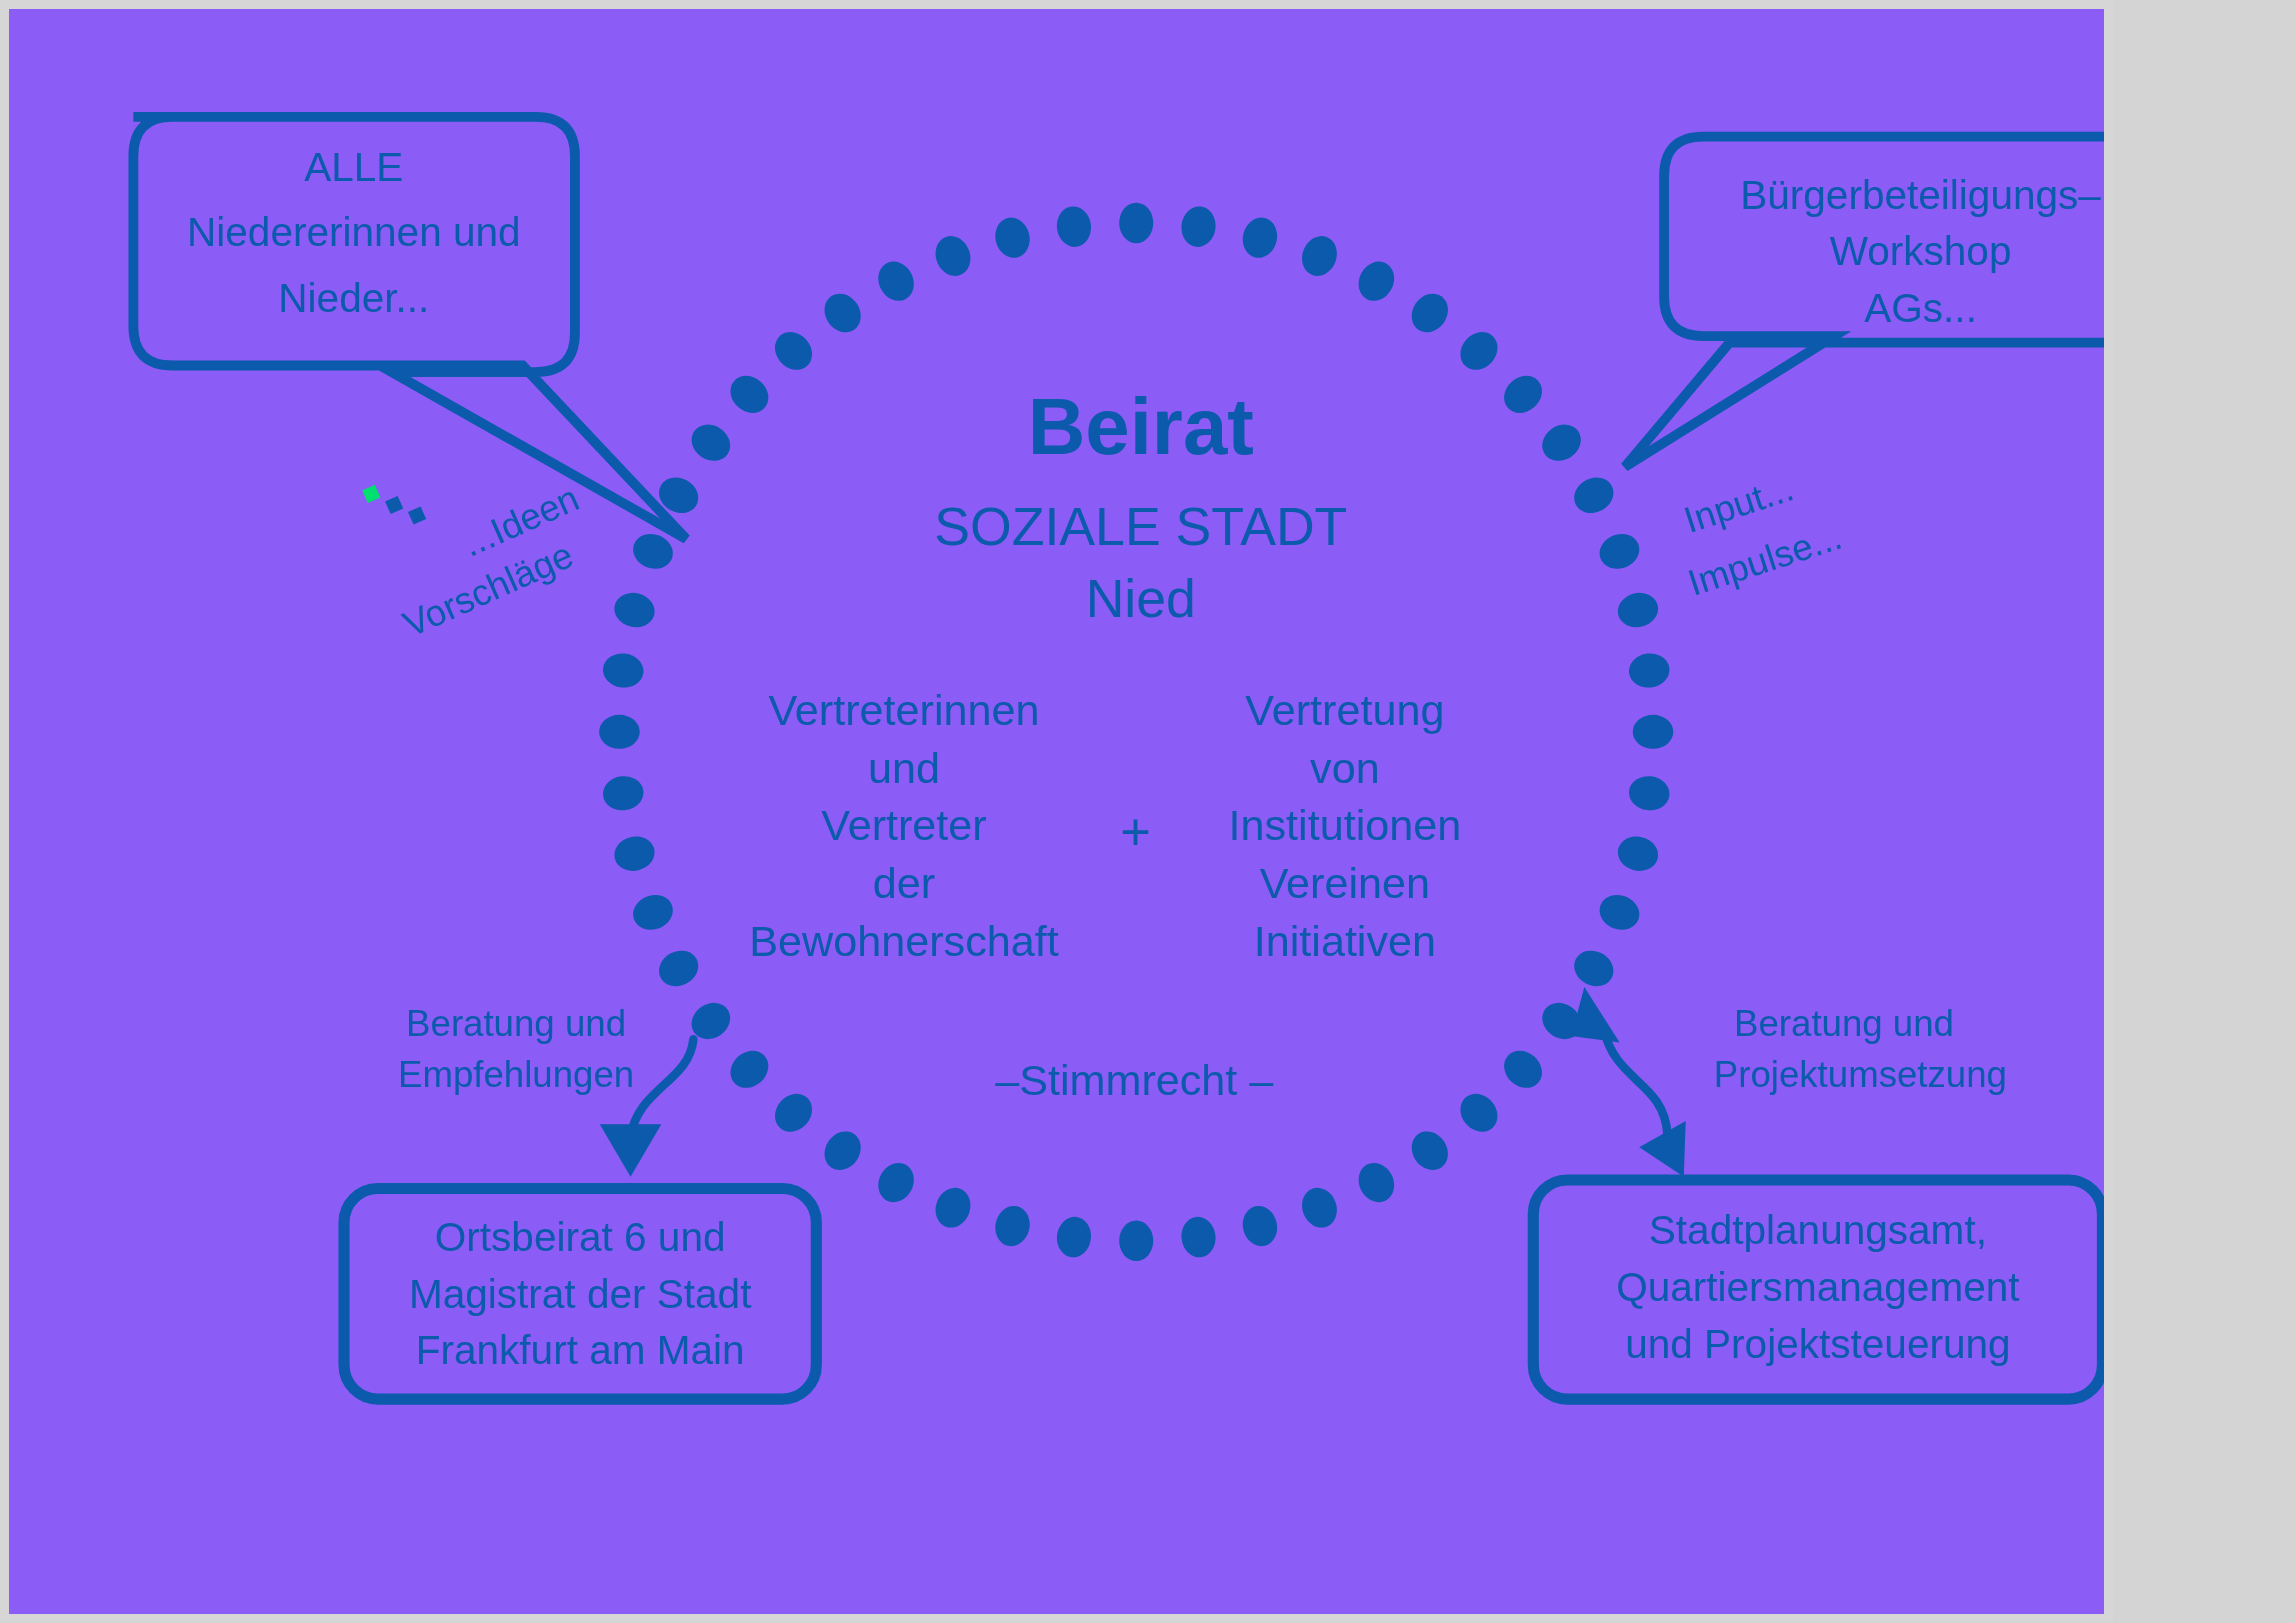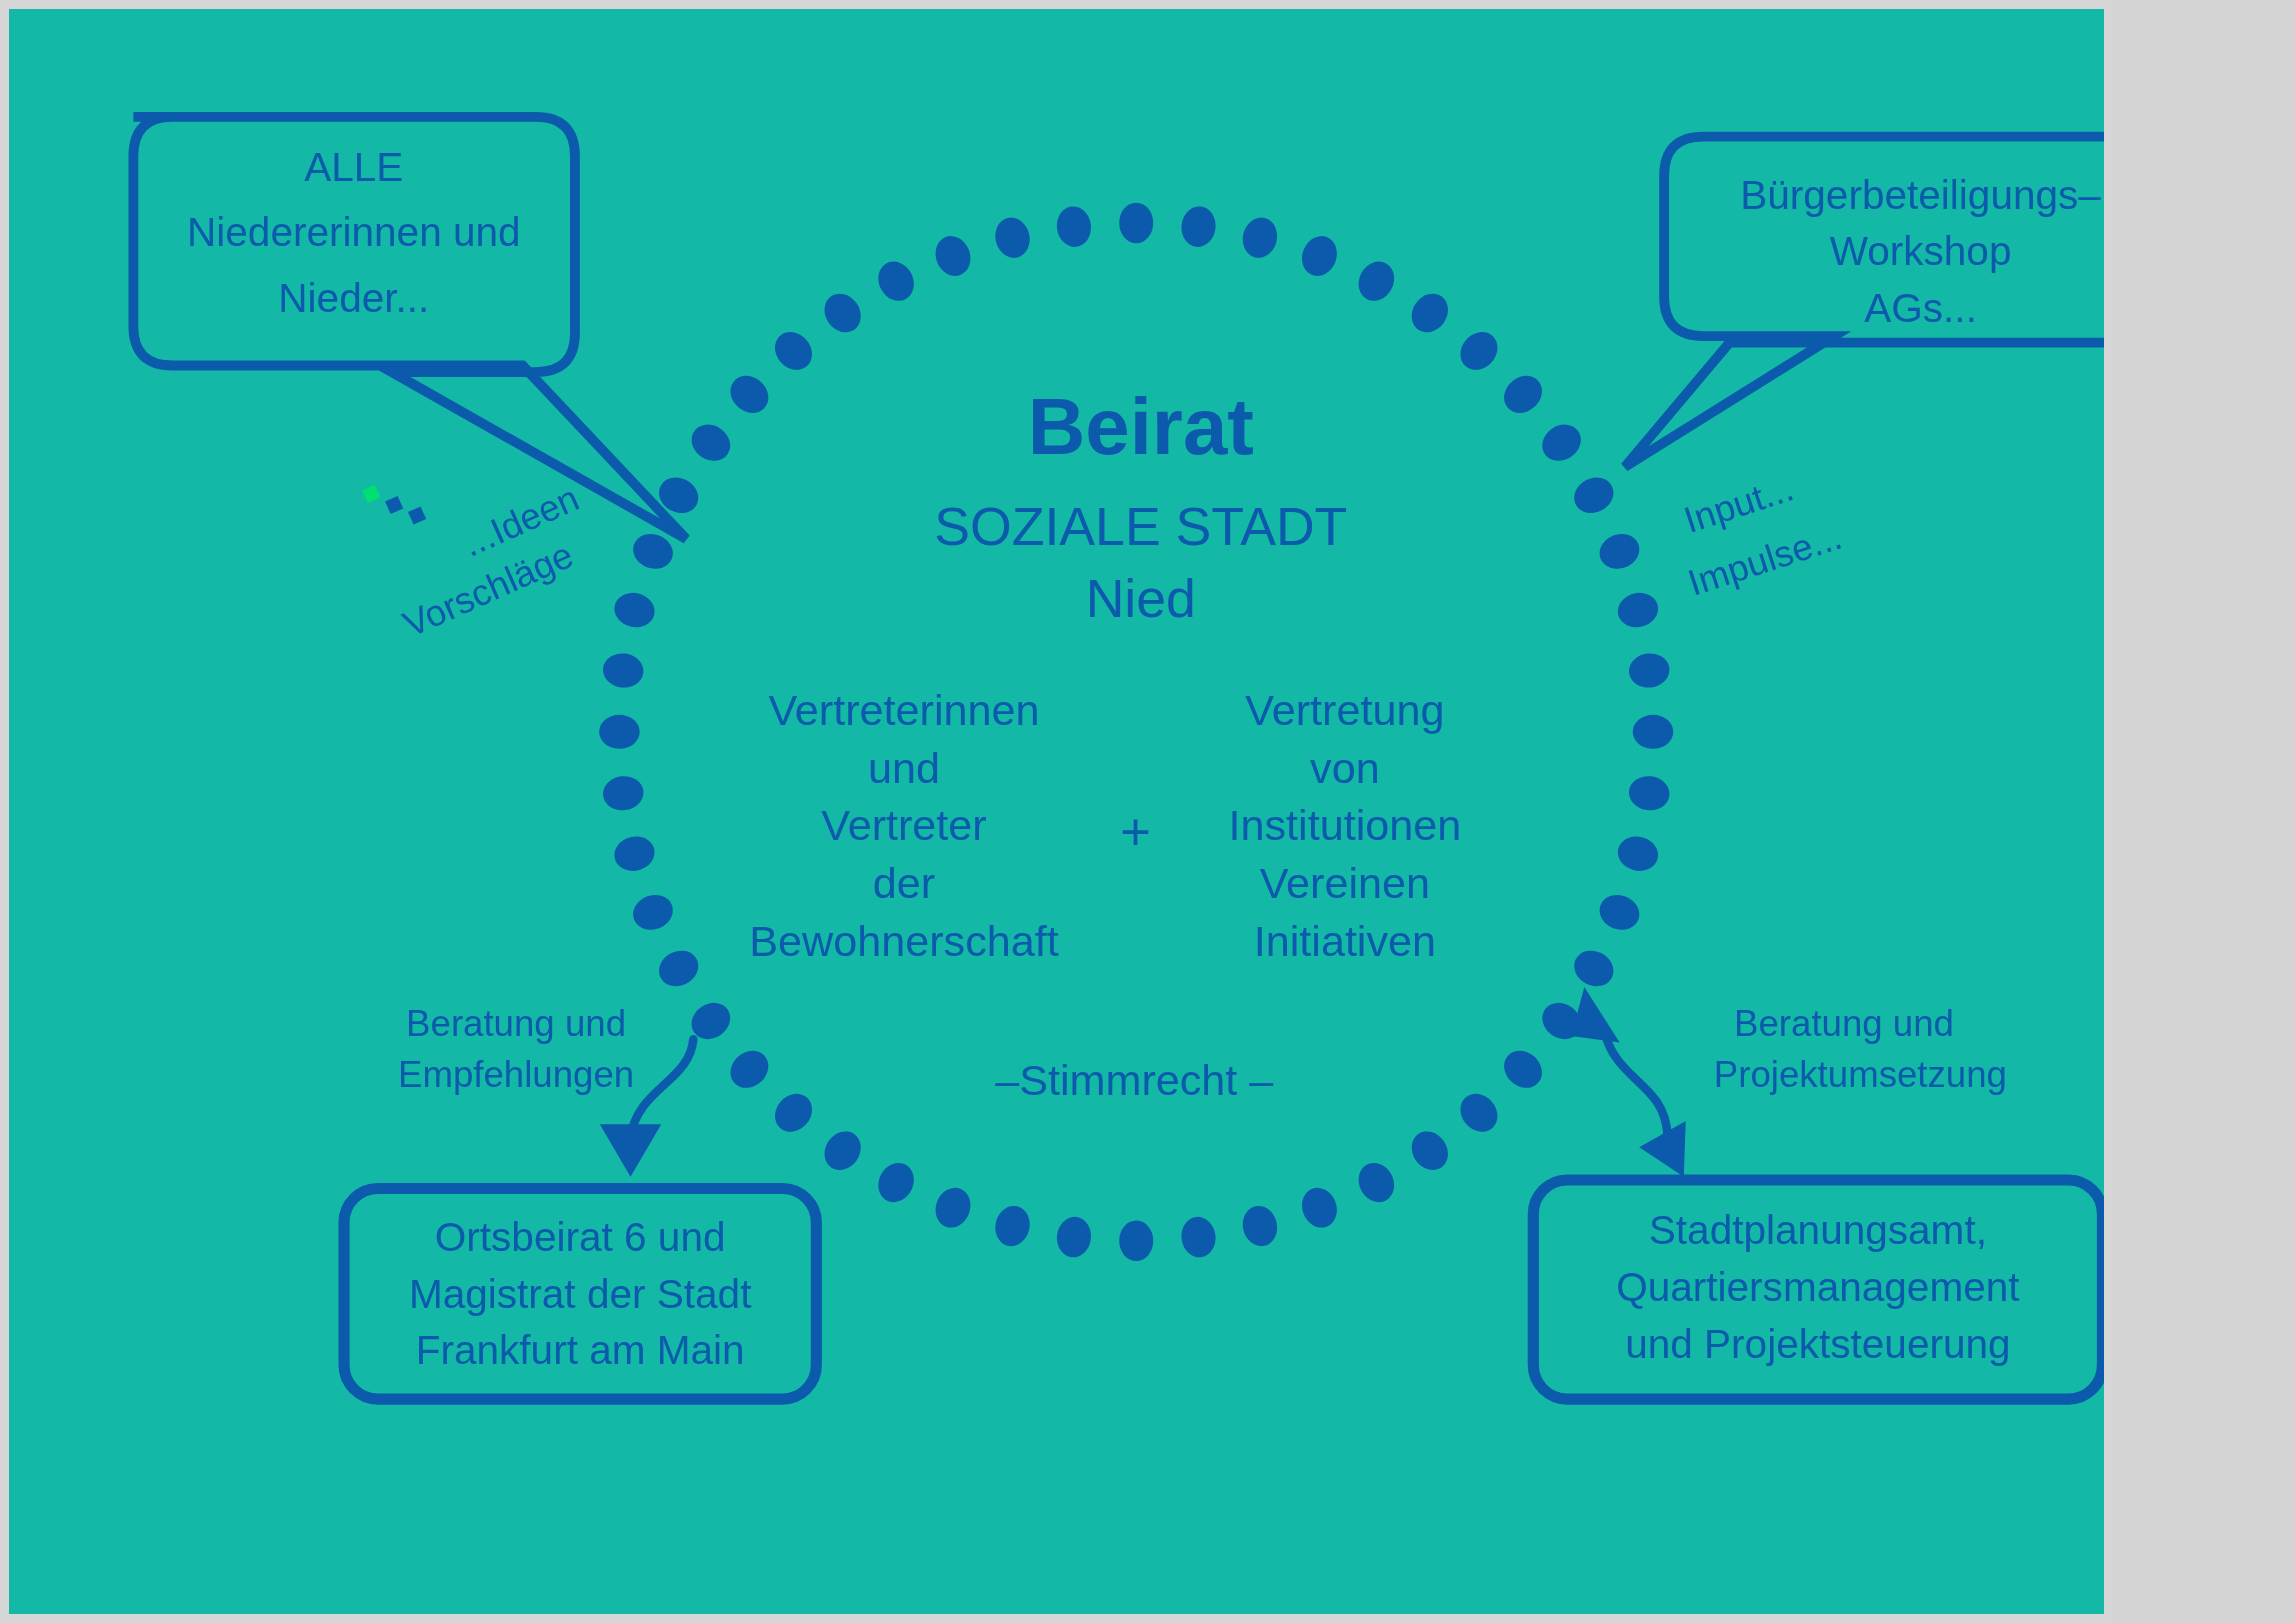--- a/index.html
+++ b/index.html
@@ -4,21 +4,21 @@
 <style>
   html, body {
     margin: 0;
     padding: 0;
     background: #d4d4d4;
   }
   #stage {
     position: relative;
     width: 2113px;
     height: 1623px;
-    background: #14b8a6;
+    background: #8b5cf6;
     border: 9.2px solid #d6d6d6;
     box-sizing: border-box;
     overflow: hidden;
     font-family: "Liberation Sans", sans-serif;
   }
   #diagram {
     position: absolute;
     left: 0; top: 0;
     width: 2295px;
     height: 1623px;

